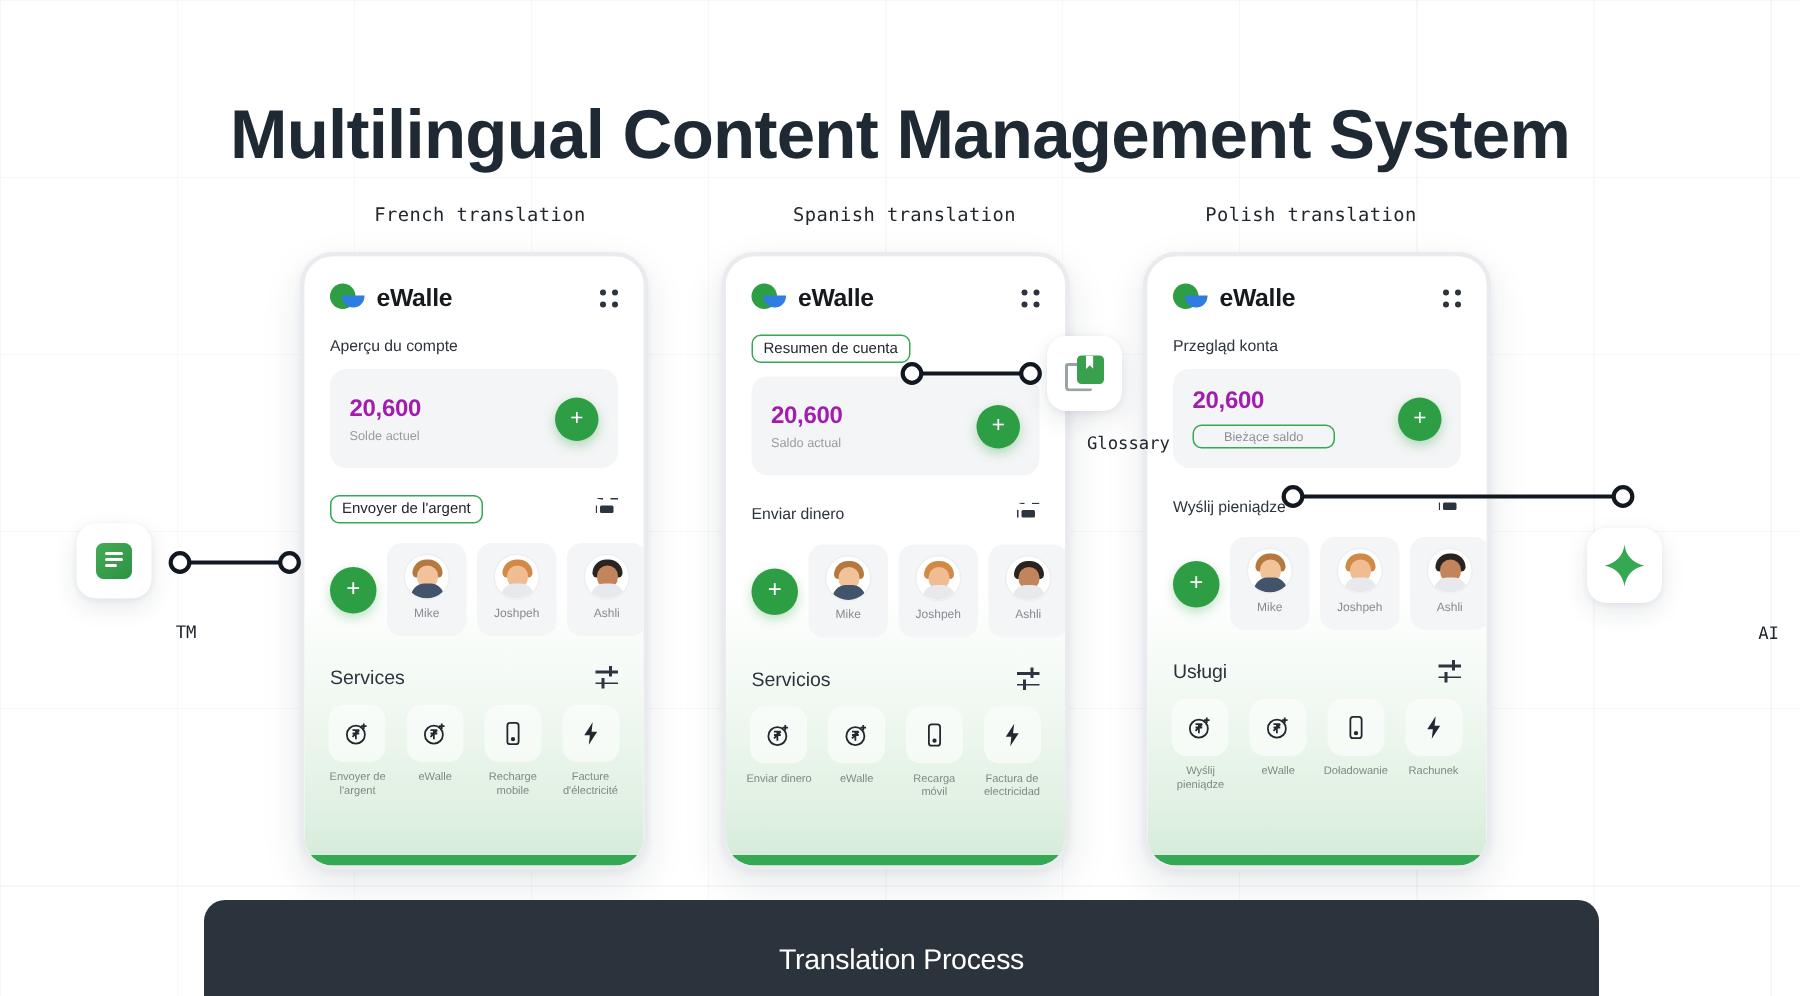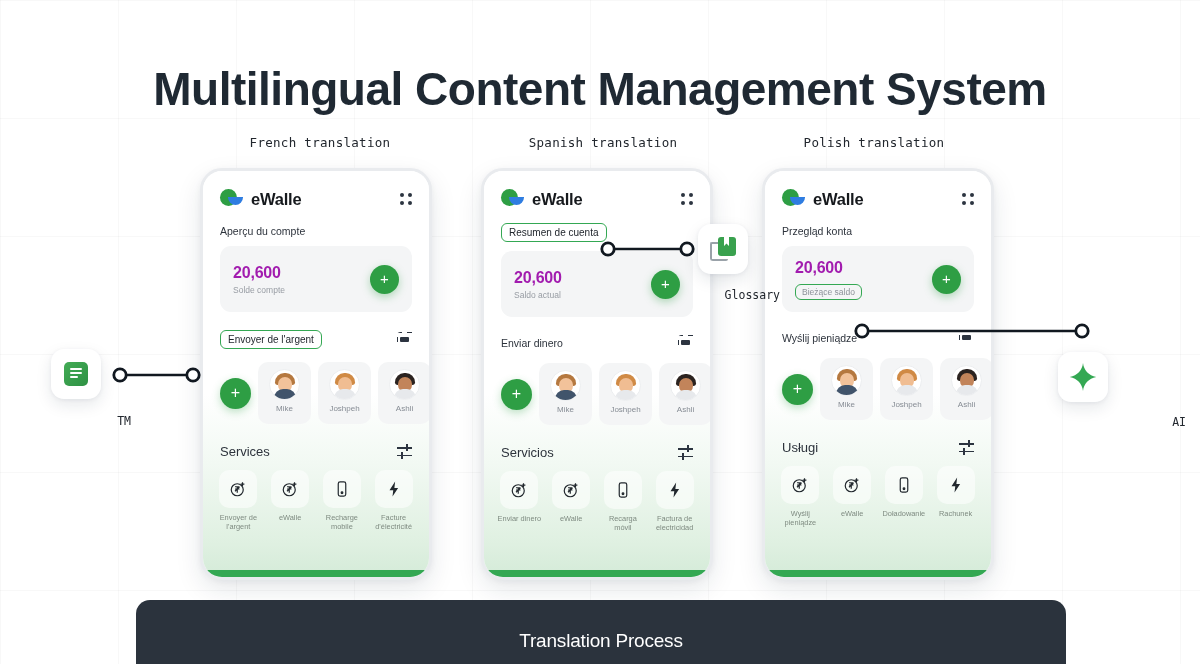--- a/index.html
+++ b/index.html
@@ -110,21 +110,21 @@
     display: inline-block;
     border: 1.6px solid #34a853;
     border-radius: 6px;
     padding: 3px 7px;
     font-size: 10px;
     color: #22272e;
     background: #ffffff;
     font-weight: 500;
     white-space: nowrap;
   }
-  .hl-badge.small { font-size: 8.5px; padding: 2px 6px; color: #8c9199; background: transparent; }
+  .hl-badge.small { font-size: 8.5px; padding: 2px 20px; color: #8c9199; background: transparent; }
 
   
   .bal-card {
     margin: 9px 17px 0 17px;
     background: #f4f5f6;
     border-radius: 11px;
     height: 66px;
     display: flex; align-items: center; justify-content: space-between;
     padding: 0 13px;
     position: relative;
@@ -343,21 +343,21 @@
             <i></i>
             <i></i>
           </div>
       </div>
 
       <div class="sec-label">Aperçu du compte</div>
 
       <div class="bal-card">
         <div>
           <div class="bal-amount">20,600</div>
-          <div class="bal-sub">Solde compte</div>
+          <div class="bal-sub">Solde actuel</div>
         </div>
         <div class="plus-btn">+</div>
       </div>
 
       <div class="send-row">
         <span class="hl-badge">Envoyer de l'argent</span>
         <span class="scan-ico"></span>
       </div>
 
       <div class="contacts">

